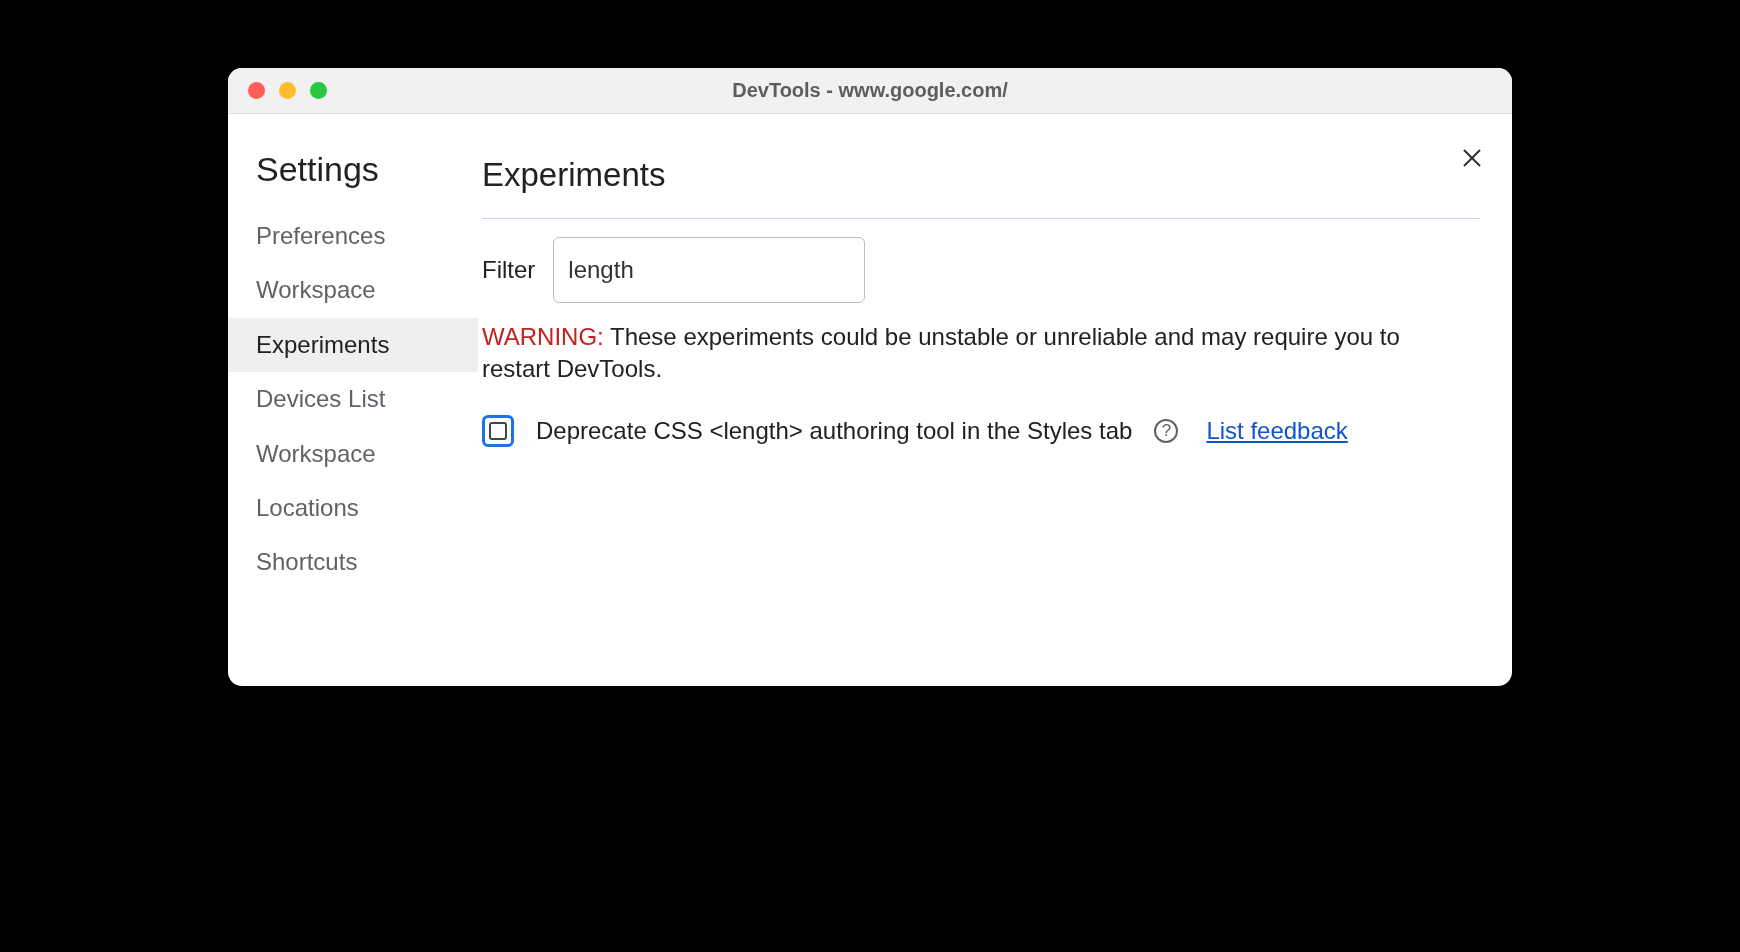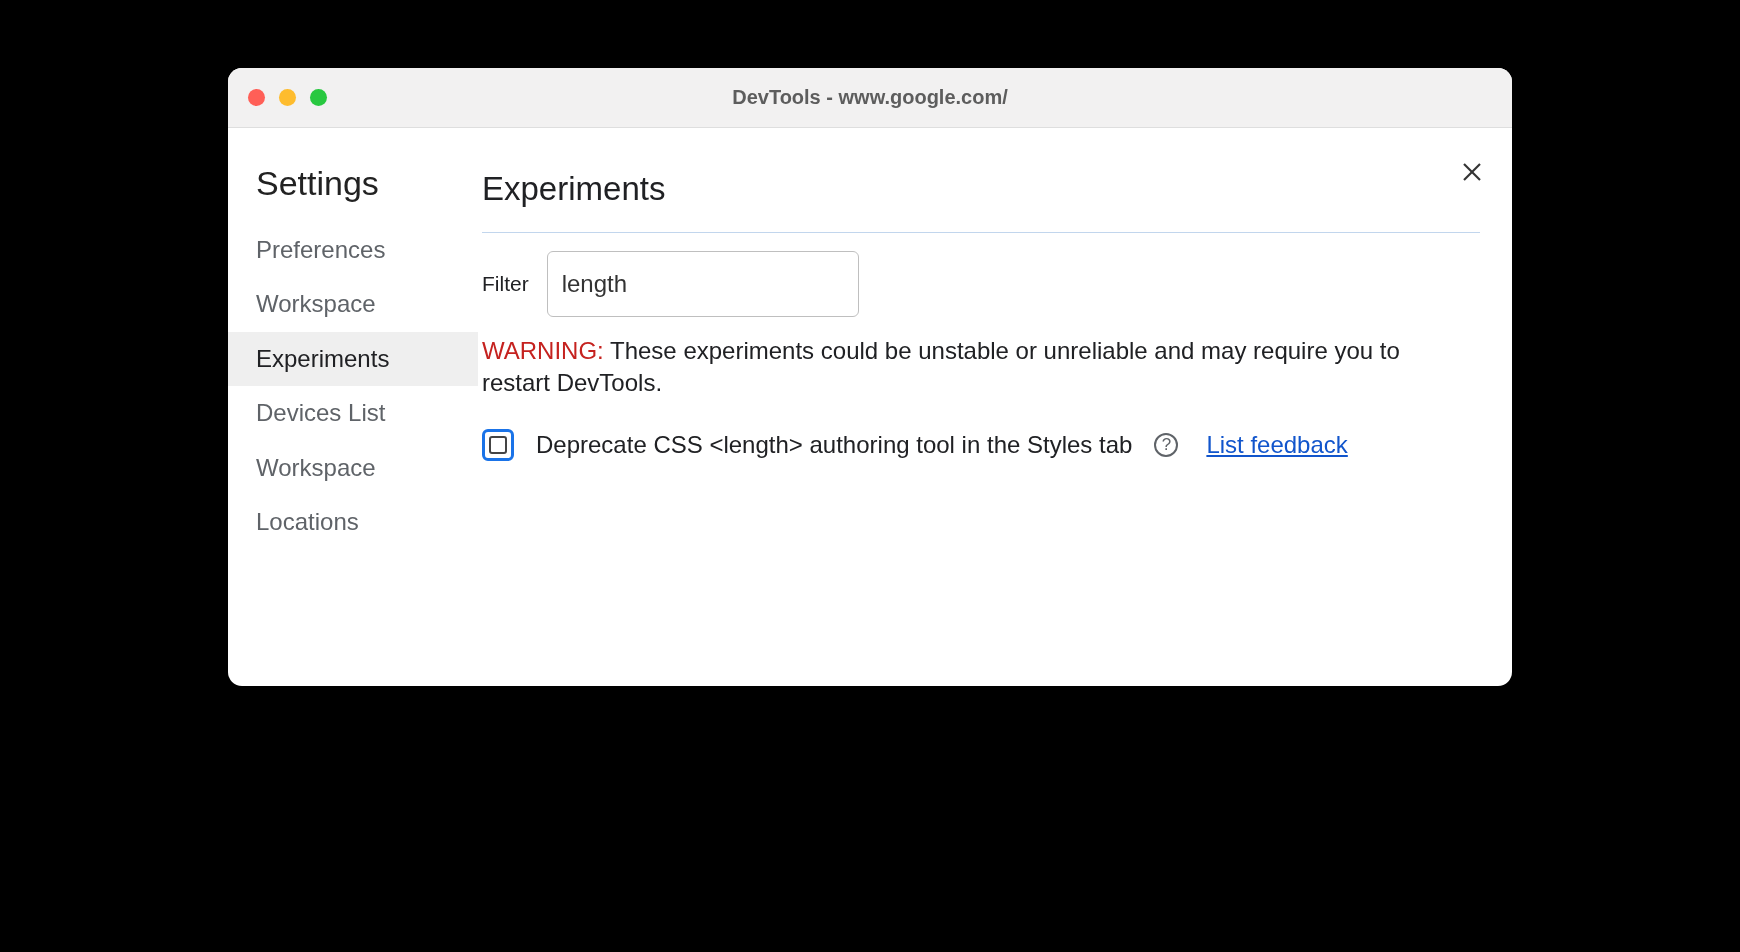--- a/index.html
+++ b/index.html
@@ -17,21 +17,21 @@
     width: 1284px;
     height: 618px;
     background: #fff;
     border-radius: 14px;
     overflow: hidden;
     box-shadow: 0 20px 60px rgba(0,0,0,0.8);
     display: flex;
     flex-direction: column;
   }
   .titlebar {
-    height: 60px;
+    height: 46px;
     background: #f2f1f1;
     display: flex;
     align-items: center;
     padding: 0 20px;
     position: relative;
     border-bottom: 1px solid #dedede;
   }
   .traffic {
     display: flex;
     gap: 14px;
@@ -99,21 +99,21 @@
     border-bottom: 1px solid #c2d6ed;
     margin-bottom: 18px;
   }
   .filter-row {
     display: flex;
     align-items: center;
     gap: 18px;
     margin-bottom: 18px;
   }
   .filter-label {
-    font-size: 21px;
+    font-size: 24px;
     color: #202124;
   }
   .filter-input {
     width: 312px;
     height: 66px;
     border: 1px solid #bfbfbf;
     border-radius: 6px;
     font-size: 24px;
     padding: 0 14px;
     color: #333;
@@ -196,20 +196,21 @@
     </div>
 
     <div class="sidebar">
       <div class="sidebar-title">Settings</div>
       <div class="sidebar-item">Preferences</div>
       <div class="sidebar-item">Workspace</div>
       <div class="sidebar-item active">Experiments</div>
       <div class="sidebar-item">Devices List</div>
       <div class="sidebar-item">Workspace</div>
       <div class="sidebar-item">Locations</div>
+      <div class="sidebar-item">Shortcuts</div>
     </div>
 
     <div class="main">
       <div class="main-title">Experiments</div>
 
       <div class="filter-row">
         <span class="filter-label">Filter</span>
         <input class="filter-input" type="text" value="length" style="">
       </div>
 

